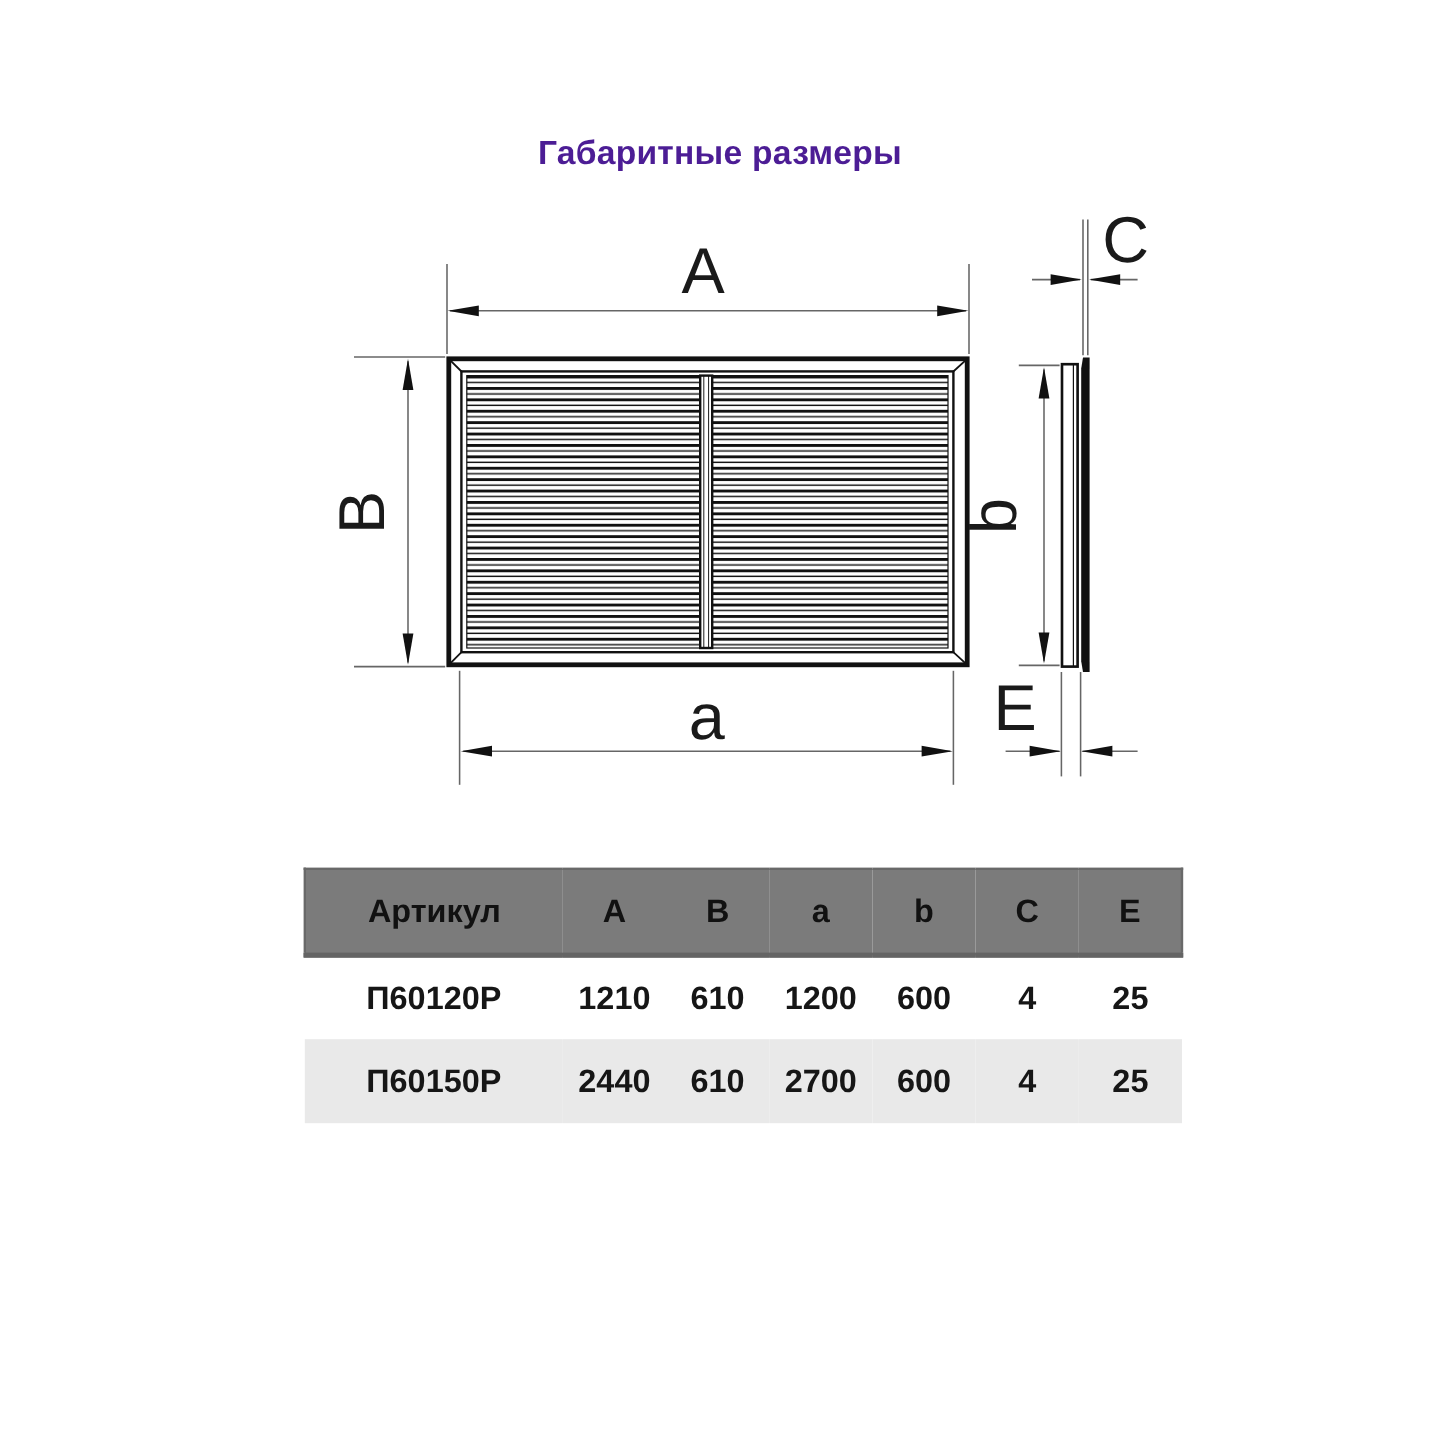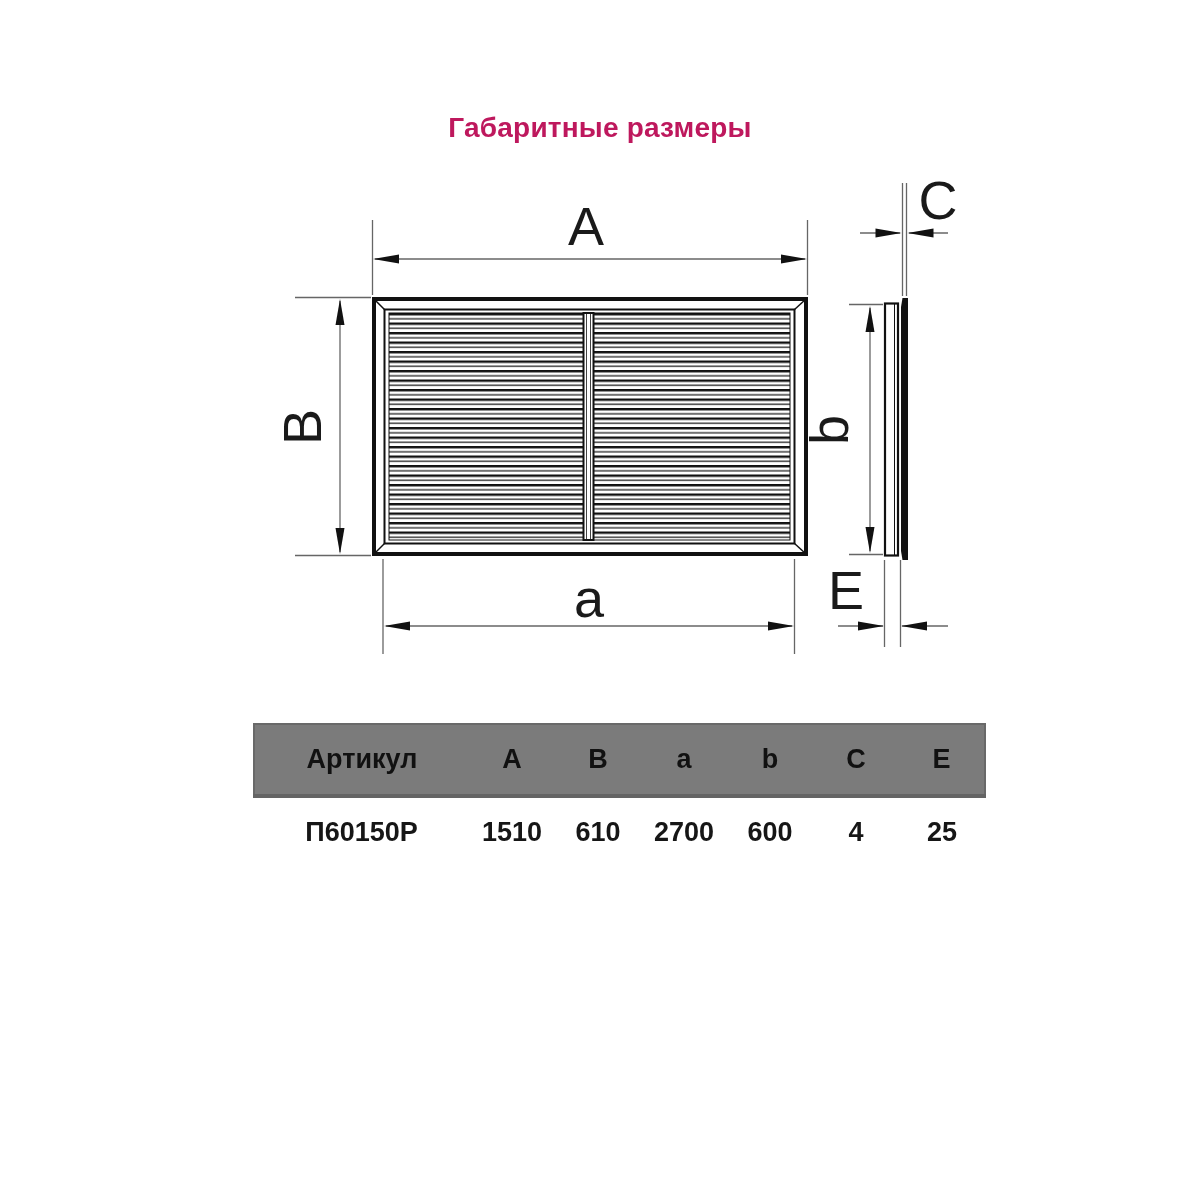--- a/index.html
+++ b/index.html
@@ -2,21 +2,21 @@
 <html><head>
 <meta charset="utf-8">
 <style>
   html,body{margin:0;padding:0;background:#fff;}
   .canvas{
     position:relative;width:1200px;height:1200px;background:#ffffff;overflow:hidden;
     font-family:"Liberation Sans", sans-serif;color:#1a1a1a;
   }
   .title{
     position:absolute;top:112px;left:0;width:100%;text-align:center;
-    font-size:28px;font-weight:700;color:#be185d;letter-spacing:.2px;
+    font-size:28px;font-weight:700;color:#4c1d95;letter-spacing:.2px;
   }
   .drawing-svg{position:absolute;left:0;top:0;width:1200px;height:700px;}
   .dim-label{font-size:54px;fill:#1a1a1a;font-family:"Liberation Sans",sans-serif;}
   
   .dim-table{
     position:absolute;left:253px;top:723px;width:732px;
     border-collapse:collapse;table-layout:fixed;
     font-size:27px;font-weight:700;color:#161616;text-align:center;
   }
   .dim-table th,.dim-table td{padding:0;margin:0;}
@@ -137,22 +137,31 @@
         <th>А</th>
         <th>В</th>
         <th>a</th>
         <th>b</th>
         <th>С</th>
         <th>Е</th>
       </tr>
     </thead>
     <tbody>
       <tr>
+        <td>П60120Р</td>
+        <td>1210</td>
+        <td>610</td>
+        <td>1200</td>
+        <td>600</td>
+        <td>4</td>
+        <td>25</td>
+      </tr>
+      <tr>
         <td>П60150Р</td>
-        <td>1510</td>
+        <td>2440</td>
         <td>610</td>
         <td>2700</td>
         <td>600</td>
         <td>4</td>
         <td>25</td>
       </tr>
     </tbody>
   </table>
 
 </div>

